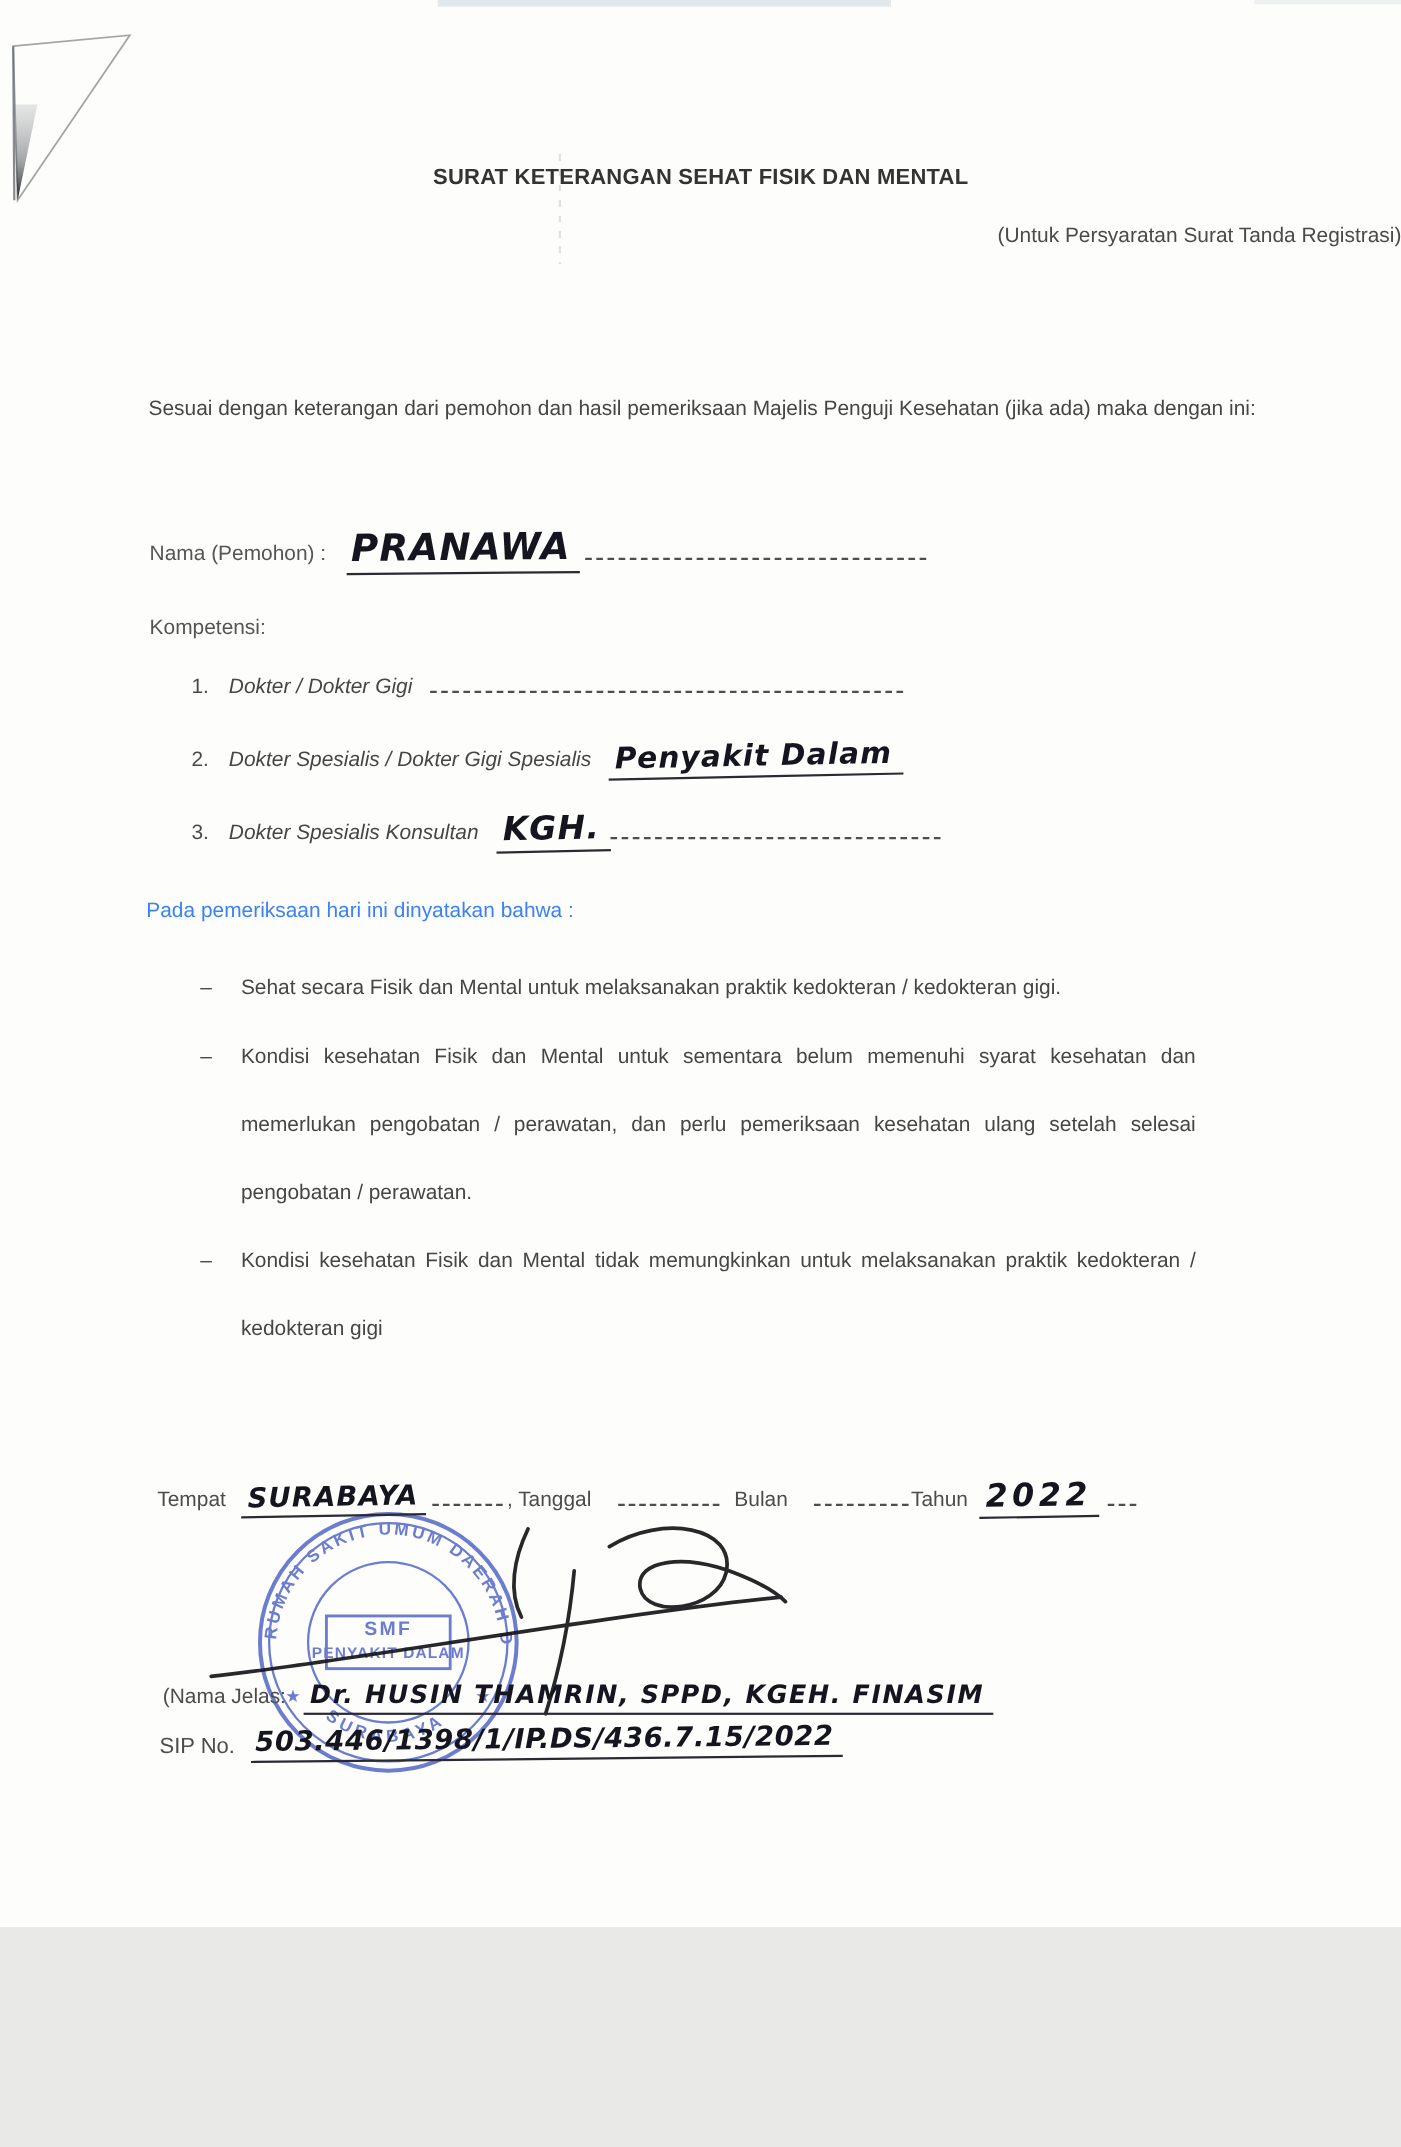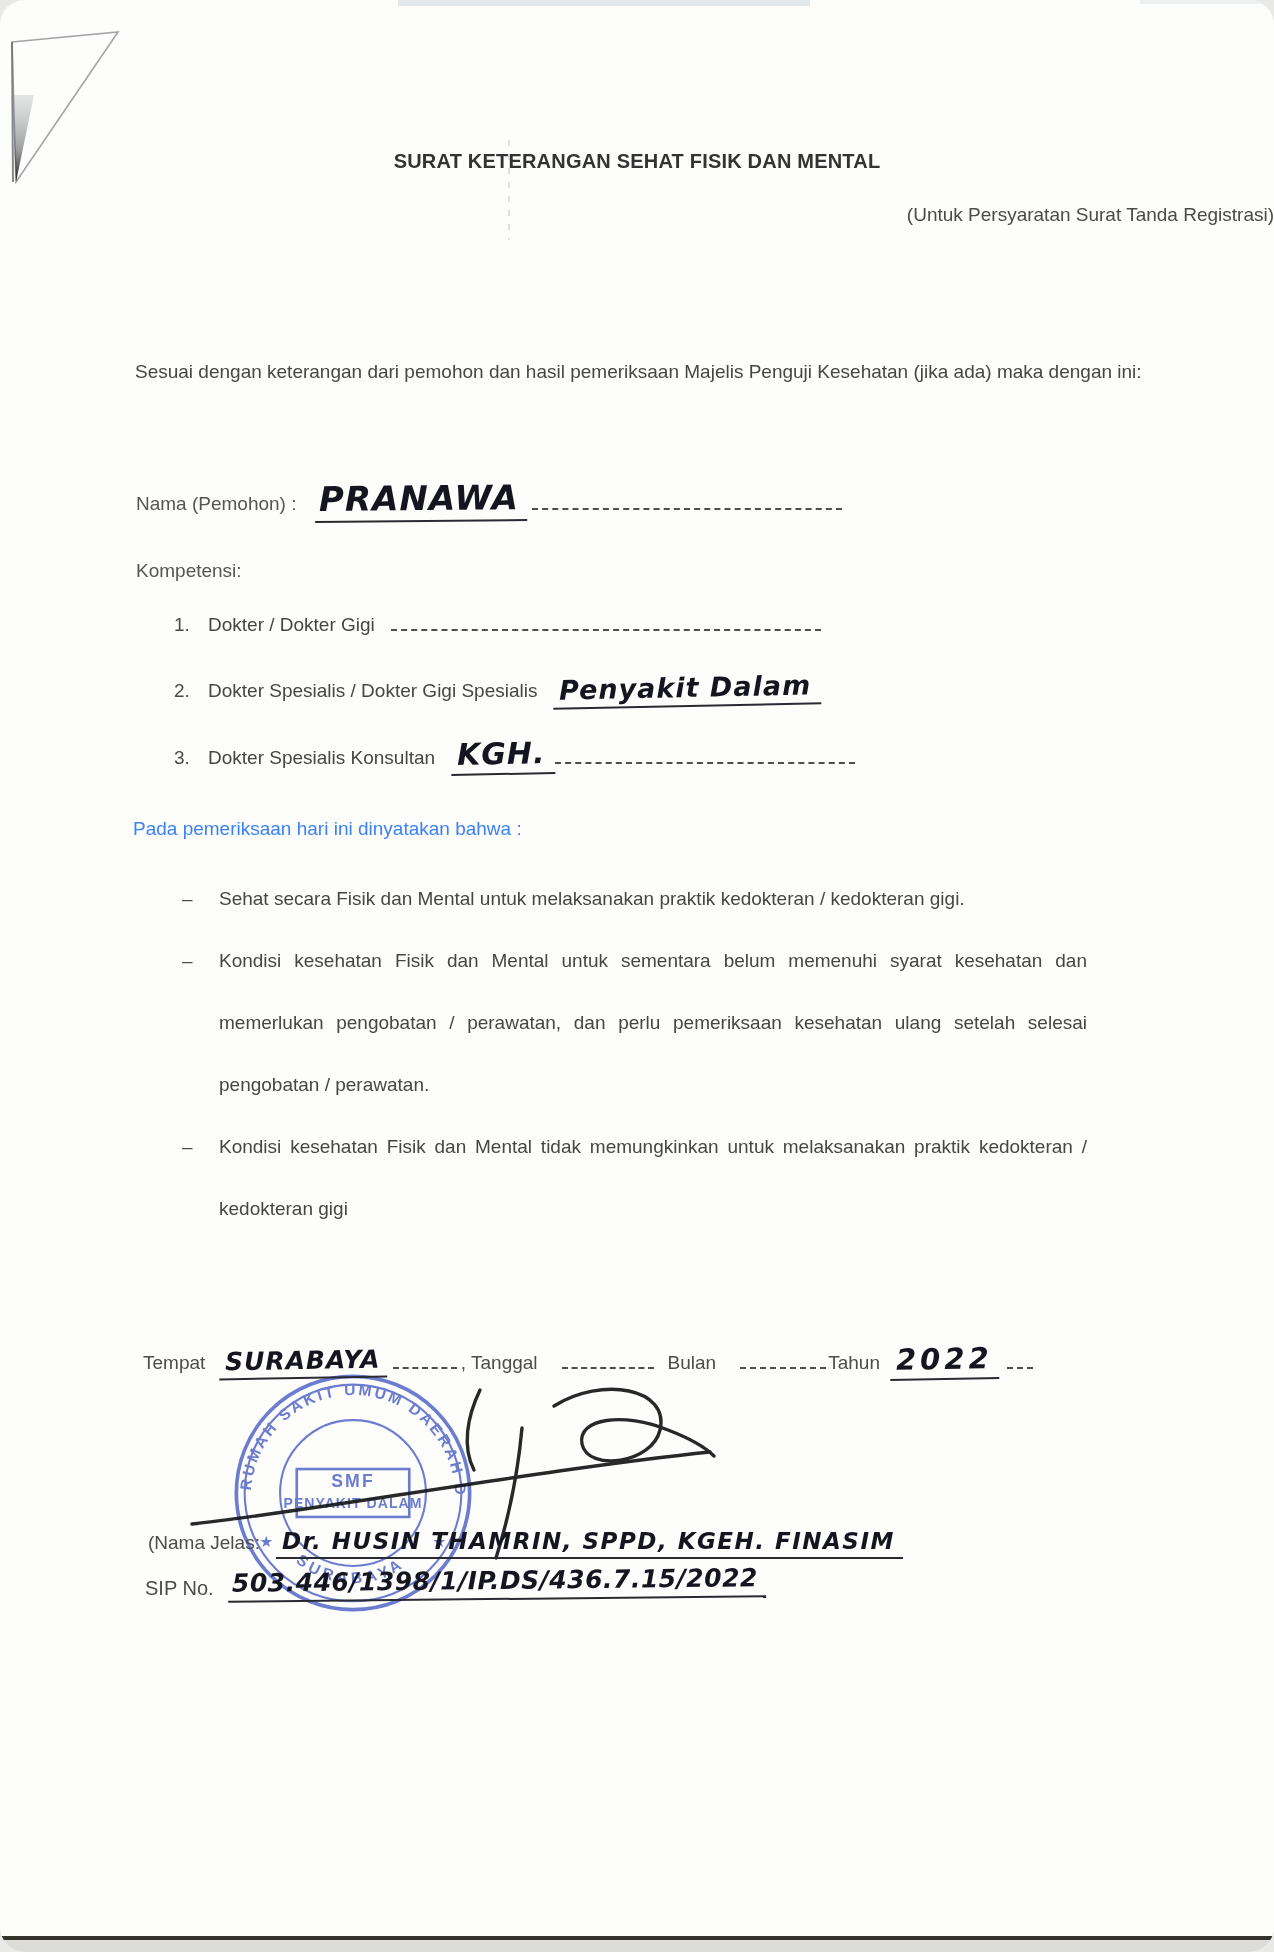--- a/index.html
+++ b/index.html
@@ -1,24 +1,23 @@
 <!DOCTYPE html>
 <html><head>
 <meta charset="utf-8">
 <style>
   html,body{margin:0;padding:0;background:#e9e9e7;}
   .page{
     position:relative;
-    width:1274px;height:1952px;
+    width:1274px;height:1752px;
     margin:0 auto;
     background:#fdfdfb;
     overflow:hidden;
     font-family:"Liberation Sans",sans-serif;
     color:#3d3d3d;
-    border-radius:25px;
   }
   
   .top-strip{position:absolute;left:398px;top:0;width:412px;height:6px;background:#e3e8eb;}
   .top-strip2{position:absolute;left:1140px;top:0;width:134px;height:4px;background:#eef1f2;}
   .bottom-line{position:absolute;left:0;top:1936px;width:1274px;height:4px;background:#35342c;}
   .bottom-gray{position:absolute;left:0;top:1940px;width:1274px;height:12px;background:#dcdcd8;}
   .fold-mark{position:absolute;left:0;top:0;}
 
   .abs{position:absolute;}
   .doc-title{
@@ -44,21 +43,21 @@
 
   .name-row{left:136px;top:478px;display:flex;align-items:baseline;}
   .name-label{font-size:19px;color:#555;}
   .name-value{font-size:34px;margin-left:18px;padding:0 8px 2px 4px;transform:rotate(-.5deg);}
   .name-fill{width:310px;margin-left:6px;}
 
   .komp-label{left:136px;top:560px;font-size:19px;color:#555;}
 
   .komp-item{left:174px;display:flex;align-items:baseline;}
   .komp-item .num{width:34px;font-size:19px;color:#4a4a4a;}
-  .komp-item .lbl{font-size:19px;color:#464646;margin-right:16px;white-space:nowrap;}
+  .komp-item .lbl{font-size:19px;color:#464646;margin-right:16px;white-space:nowrap;font-style:italic;}
   .komp-item .hw-val{font-size:27px;padding:0 10px 2px 6px;transform:rotate(-1.2deg);}
   .k1{top:614px;} .k2{top:672px;} .k3{top:736px;}
   .k3 .hw-val{font-size:30px;}
 
   .statement{left:133px;top:818px;font-size:19px;color:#3b82f6;}
 
   .option{left:182px;width:905px;position:absolute;}
   .option .dash{position:absolute;left:0;top:0;font-size:19px;color:#4a4a4a;line-height:62px;}
   .option .txt{margin-left:37px;font-size:19px;color:#464646;line-height:62px;}
   .just .txt{text-align:justify;}

